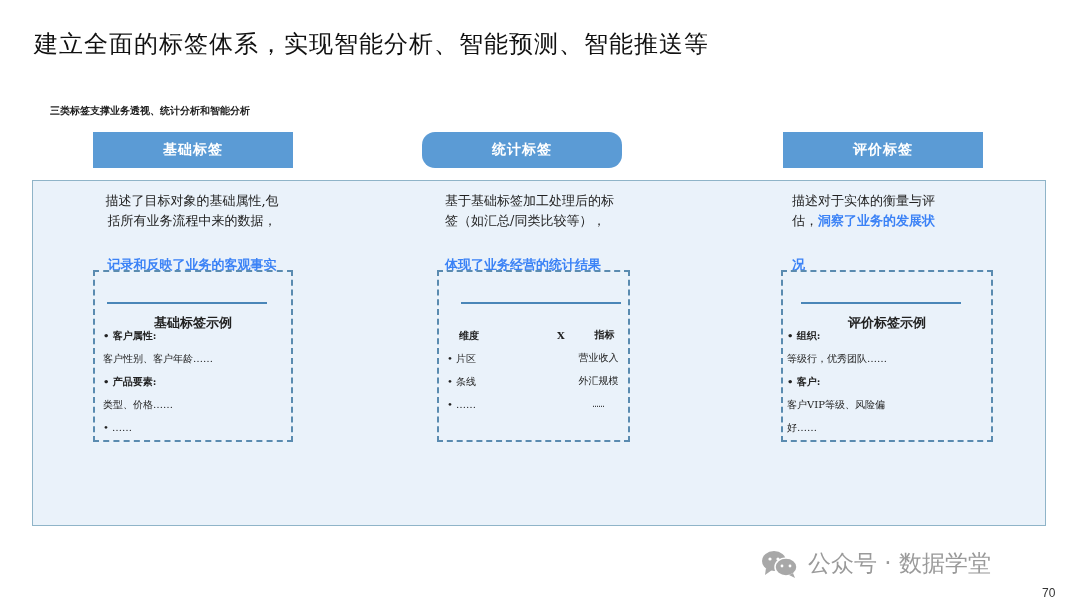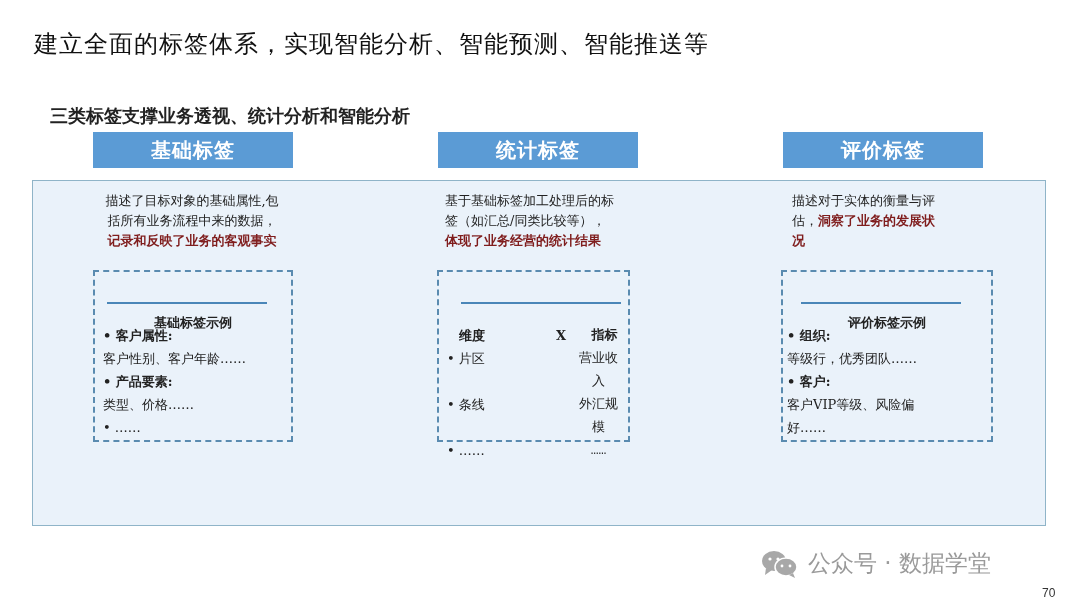--- a/index.html
+++ b/index.html
@@ -9,49 +9,49 @@
     font-family: "DejaVu Serif", "Liberation Serif", serif;
     color: #222;
   }
   .title {
     position: absolute; left: 34px; top: 28px;
     font-size: 24px; letter-spacing: 1px; color: #111;
     font-family: Liberation Mono, monospace;
   }
   .subtitle {
     position: absolute; left: 50px; top: 104px;
-    font-size: 18px; font-weight: bold; color: #222;
+    font-size: 10px; font-weight: bold; color: #222;
   }
   .panel {
     position: absolute; left: 32px; top: 180px; width: 1014px; height: 346px;
     background: #eaf2fa; border: 1px solid #8fb4c8; box-sizing: border-box;
   }
   .header-box {
     position: absolute; top: 132px; height: 36px; width: 200px;
-    background: #5b9bd5; color: #fff; font-size: 20px; font-weight: bold;
+    background: #5b9bd5; color: #fff; font-size: 14px; font-weight: bold;
     display: flex; align-items: center; justify-content: center; letter-spacing: 1px;
   }
   .desc {
     position: absolute; font-size: 13px; line-height: 20px; color: #222;
   }
-  .desc .hl { color: #7f1d1d; font-weight: bold; }
+  .desc .hl { color: #3b82f6; font-weight: bold; margin-top: 24px; }
   .example-box {
     position: absolute; top: 270px; height: 172px; box-sizing: border-box;
     border: 2px dashed #5a8bb0;
   }
   .example-title {
     position: absolute; top: 6px; left: 0; right: 0; text-align: center;
     font-size: 13px; font-weight: bold; color: #222; margin-top: 36px;
   }
   .example-rule {
     position: absolute; top: 30px; height: 2px; background: #4a86b8;
   }
   .example-body {
     position: absolute; top: 52px; left: 8px; right: 4px;
-    font-size: 13px; line-height: 23px;
+    font-size: 10px; line-height: 23px;
   }
   .example-body .b { font-weight: bold; }
   .grid3 { display: grid; grid-template-columns: 78px 48px 1fr; }
   .grid3 .c2 { text-align: center; }
   .grid3 .c3 { text-align: center; font-family: Liberation Mono, monospace; }
   .footer {
     position: absolute; left: 760px; top: 548px; display: flex; align-items: center;
     font-family: "DejaVu Sans", sans-serif; font-size: 23px; color: #9a9a9a;
   }
   .wechat { width: 40px; height: 30px; position: relative; margin-right: 8px; }
@@ -79,21 +79,21 @@
   <div class="example-rule" style="left:12px; width:160px;"></div>
   <div class="example-body">
     <div class="b">• 客户属性:</div>
     <div>客户性别、客户年龄……</div>
     <div class="b">• 产品要素:</div>
     <div>类型、价格……</div>
     <div>• ……</div>
   </div>
 </div>
 
-<div class="header-box" style="left:438px;">统计标签</div>
+<div class="header-box" style="left:422px;border-radius:13px;">统计标签</div>
 <div class="desc" style="left:445px; top:191px; width:220px;">
   <div>基于基础标签加工处理后的标</div>
   <div>签（如汇总/同类比较等），</div>
   <div class="hl">体现了业务经营的统计结果</div>
 </div>
 <div class="example-box" style="left:437px; width:193px;">
   <div class="example-rule" style="left:22px; width:160px;"></div>
   <div class="example-body">
     <div class="grid3 b" style="padding-left:12px;">
       <span>维度</span>

